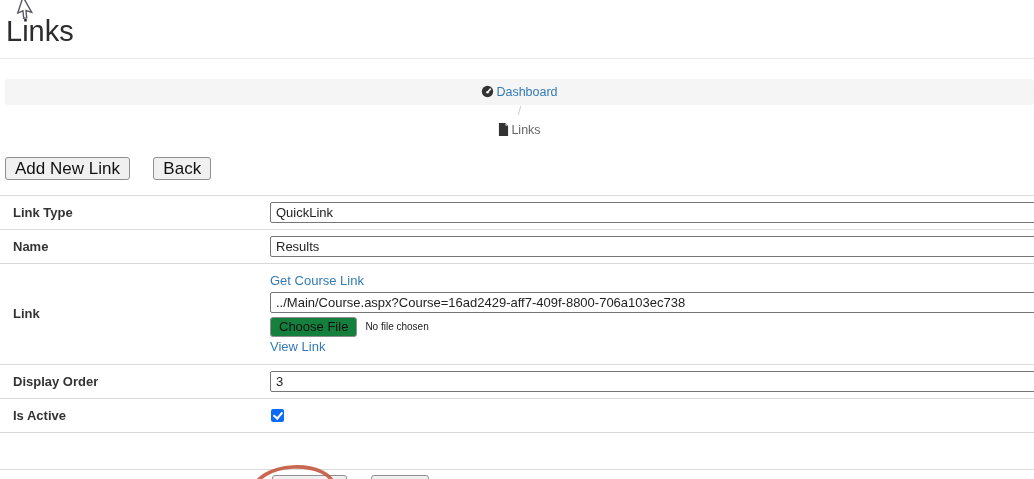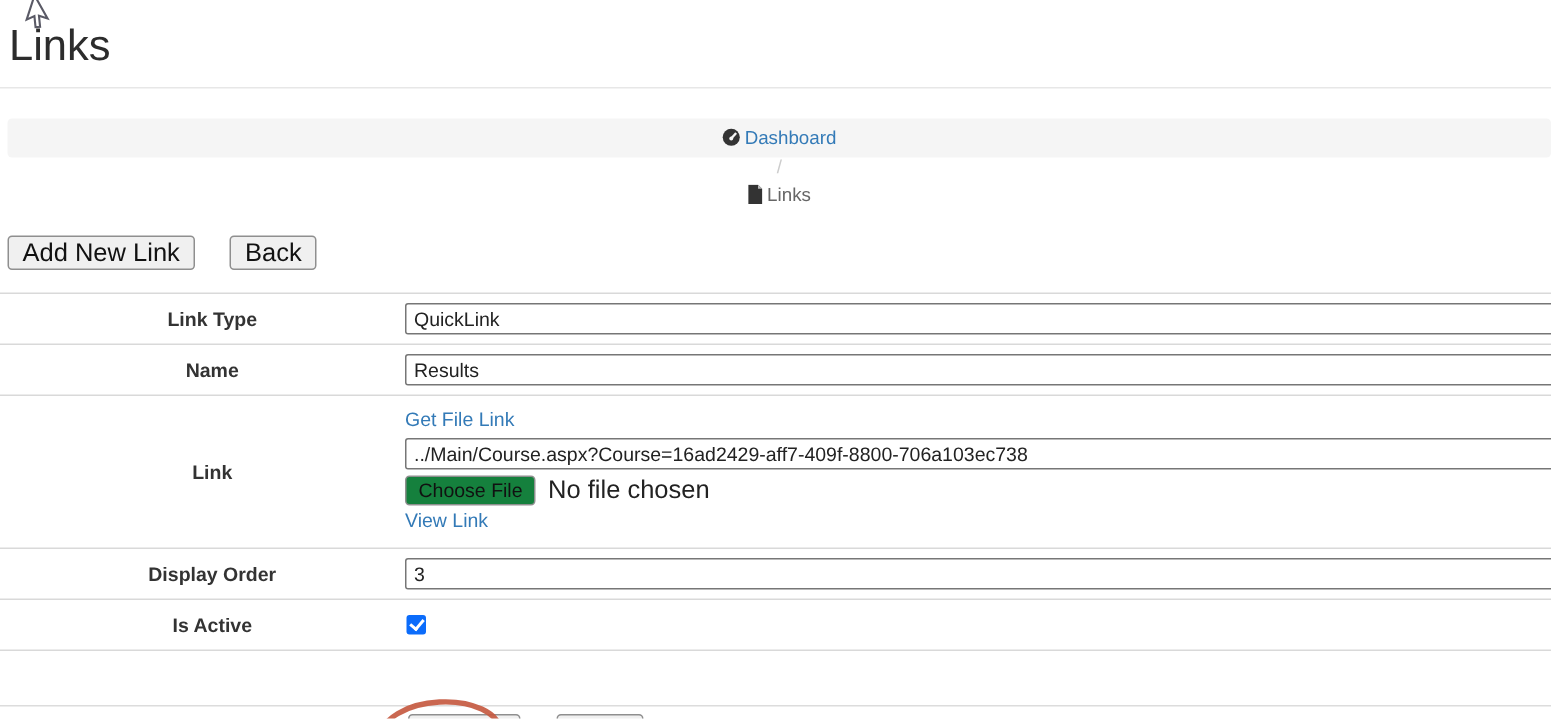--- a/index.html
+++ b/index.html
@@ -47,21 +47,21 @@
 
   .form-table {
     display: table; width: calc(100% + 10px);
     margin-top: 15px; border-collapse: collapse;
     border-bottom: 1px solid #d9d9d9;
   }
   .form-row { display: table-row; }
   .form-row > div { display: table-cell; border-top: 1px solid #d9d9d9; vertical-align: middle; }
   .cell-label {
     width: 270px; padding: 9px 0 9px 13px;
-    font-size: 13px; font-weight: 700; color: #333; text-align: center;
+    font-size: 13px; font-weight: 700; color: #333;
   }
   .cell-value { padding: 5px 0; }
   .cell-value.multi { padding: 7px 0 9px 0; vertical-align: top; }
 
   input[type="text"] {
     width: calc(100% + 4px);
     height: 21px;
     font-family: "Liberation Sans", sans-serif;
     font-size: 13px; color: #222;
     border: 1px solid #767676; border-radius: 2px;
@@ -69,21 +69,21 @@
   }
   .inline-link { color: #337ab7; font-size: 13px; text-decoration: none; display: inline-block; }
   .url-input { margin-top: 3px; }
   .file-row { margin-top: 4px; display: flex; align-items: center; gap: 8px; }
   .file-btn {
     font-family: "Liberation Sans", sans-serif;
     font-size: 13px; color: #111;
     background: #15803d; border: 1px solid #8f8f8f; border-radius: 3px;
     padding: 1px 8px; line-height: 16px; cursor: pointer;
   }
-  .file-status { font-size: 17px; color: #222; }
+  .file-status { font-size: 10px; color: #222; }
   .view-link { margin-top: 2px; text-align: right; }
 
   .checkbox {
     width: 13px; height: 13px; border-radius: 2px;
     background: #0b6cfb; position: relative; cursor: pointer;
     margin: 3px 0 3px 1px;
   }
   .checkbox::after {
     content: "";
     position: absolute; left: 4px; top: 1.5px;
@@ -147,21 +147,21 @@
   <div class="form-row">
     <div class="cell-label">Name</div>
     <div class="cell-value">
       <input type="text" value="Results" style="">
     </div>
   </div>
 
   <div class="form-row">
     <div class="cell-label">Link</div>
     <div class="cell-value multi">
-      <a href="#" class="inline-link">Get File Link</a>
+      <a href="#" class="inline-link">Get Course Link</a>
       <input type="text" class="url-input" value="../Main/Course.aspx?Course=16ad2429-aff7-409f-8800-706a103ec738" style="">
       <div class="file-row">
         <button class="file-btn">Choose File</button>
         <span class="file-status">No file chosen</span>
       </div>
       <a href="#" class="inline-link view-link">View Link</a>
     </div>
   </div>
 
   <div class="form-row">

